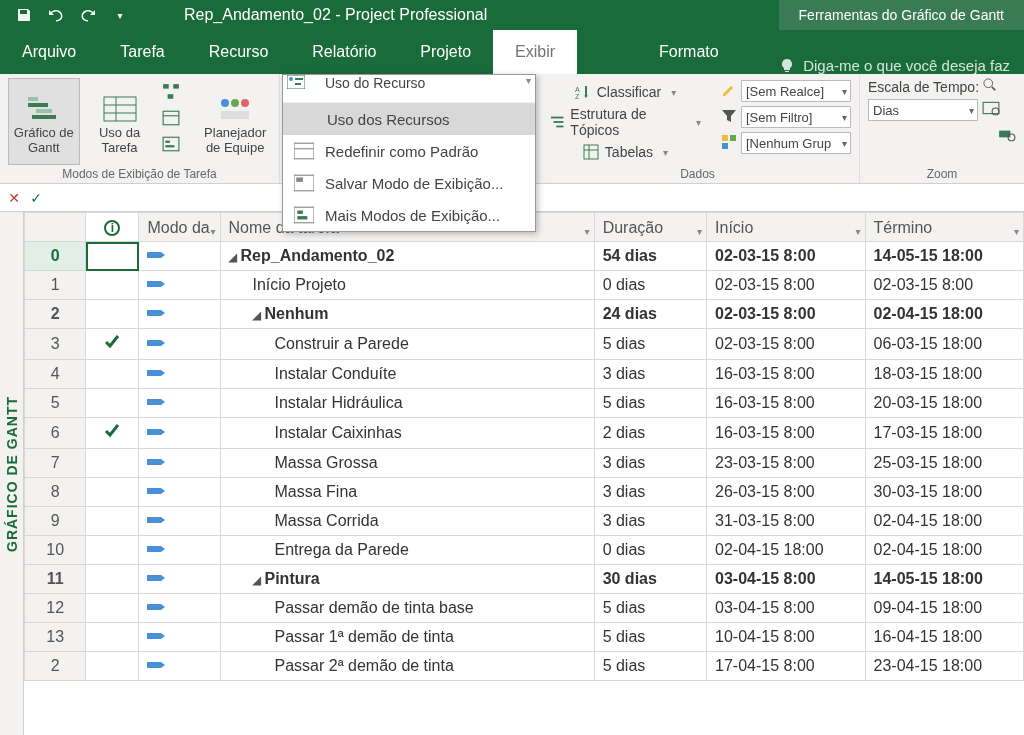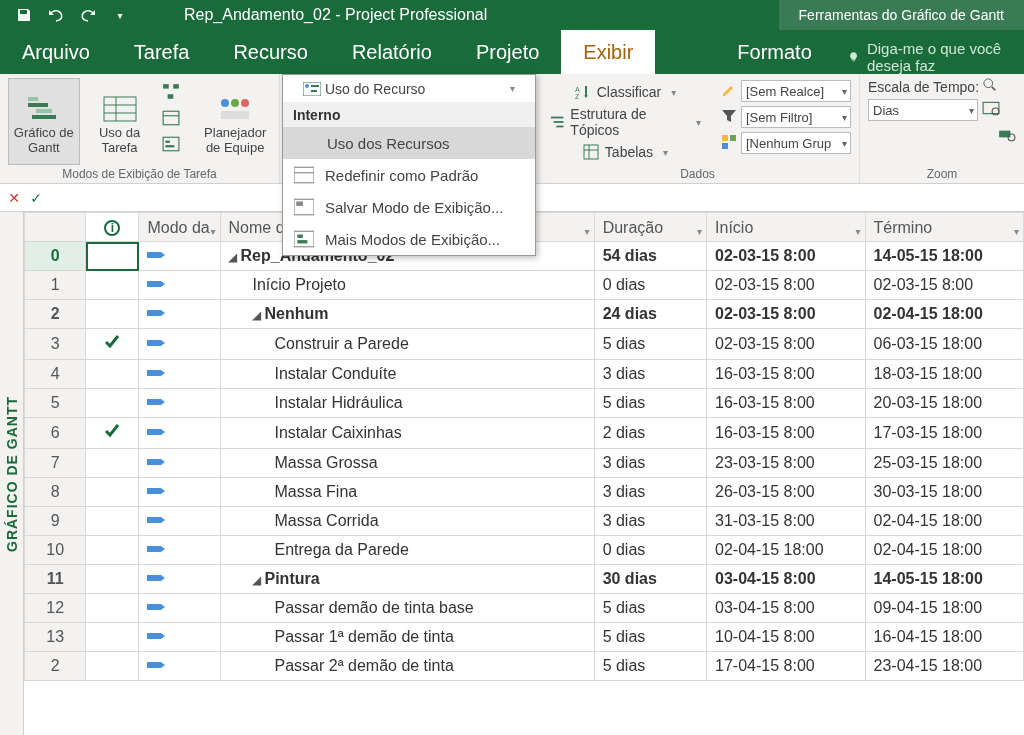--- a/index.html
+++ b/index.html
@@ -8,22 +8,22 @@
   
   .titlebar { background: #1a6b3a; height: 30px; display: flex; align-items: center; color: #fff; }
   .qat { display: flex; align-items: center; gap: 8px; padding: 0 12px; }
   .qat-item { width: 24px; height: 24px; display: flex; align-items: center; justify-content: center; opacity: 0.95; cursor: pointer; }
   .qat-item svg { fill: #fff; }
   .title-text { margin-left: 40px; font-size: 16px; color: #fff; }
   .contextual-tab { margin-left: auto; padding: 0 20px; height: 30px; line-height: 30px; background: #3a7a55; font-size: 14px; }
 
   
   .ribbon-tabs { background: #1a6b3a; height: 44px; display: flex; align-items: flex-end; }
-  .ribbon-tab { padding: 0 22px; height: 44px; line-height: 44px; color: #fff; font-size: 20px; cursor: pointer; }
-  .ribbon-tab.active { background: #fff; color: #a16207; }
+  .ribbon-tab { padding: 0 22px; height: 44px; line-height: 44px; color: #fff; font-size: 16px; cursor: pointer; }
+  .ribbon-tab.active { background: #fff; color: #737373; }
   .tellme { margin-left: auto; display: flex; align-items: center; gap: 8px; padding: 0 14px; color: #d4e6db; font-size: 15px; }
   .tellme svg { fill: #d4e6db; }
 
   
   .ribbon { background: #f3f2f1; border-bottom: 1px solid #d0d0d0; height: 110px; display: flex; position: relative; }
   .ribbon-group { border-right: 1px solid #e0e0e0; padding: 4px 8px 0 8px; display: flex; flex-direction: column; height: 100%; justify-content: flex-end; }
   .group-body { flex: 1; display: flex; gap: 4px; }
   .group-label { text-align: center; font-size: 12px; color: #666; padding: 2px 0; }
   .big-btn { display: flex; flex-direction: column; align-items: center; justify-content: center; width: 72px; cursor: pointer; padding-top: 4px; }
   .big-btn.active { background: #e0e0e0; border: 1px solid #bbb; }
@@ -31,21 +31,21 @@
   .big-btn span { font-size: 13px; text-align: center; line-height: 1.15; color: #444; }
   .small-btn-col { display: flex; flex-direction: column; gap: 2px; padding-top: 2px;}
   .small-btn { width: 24px; height: 24px; display: flex; align-items: center; justify-content: center; cursor: pointer; }
   .small-btn.with-label { width: auto; gap: 6px; padding: 0 6px; font-size: 14px; color: #444; }
   .combo { border: 1px solid #bbb; background: #fff; height: 22px; font-size: 13px; padding: 0 16px 0 4px; color: #444; display: flex; align-items: center; position: relative; }
   .combo::after { content: "▾"; position: absolute; right: 3px; font-size: 10px; color: #666; }
   .label-right { font-size: 14px; color: #444; display: flex; align-items: center; gap: 4px; }
 
   
   .dropdown-menu { position: absolute; top: 0; left: 282px; width: 254px; background: #fff; border: 1px solid #999; box-shadow: 2px 2px 6px rgba(0,0,0,0.25); z-index: 50; }
-  .dropdown-menu .dd-trigger { height: 28px; display: flex; align-items: center; gap: 4px; padding: 0 20px; font-size: 14px; color: #444; border-bottom: 1px solid #eee;}
+  .dropdown-menu .dd-trigger { height: 28px; display: flex; align-items: flex-start; gap: 20px; padding: 0 4px; font-size: 14px; color: #444; border-bottom: 1px solid #eee;}
   .dropdown-menu .dd-trigger svg { width:18px; height:14px;}
   .dd-section-header { background: #f0f0f0; font-weight: bold; font-size: 14px; padding: 4px 10px; color: #333; }
   .dd-item { height: 32px; display: flex; align-items: center; gap: 10px; padding: 0 10px; font-size: 15px; color: #444; cursor: pointer; }
   .dd-item.hover { background: #d8d8d8; }
   .dd-item .dd-ico { width: 22px; height: 22px; display: flex; align-items: center; justify-content: center; }
   .dd-item .dd-ico svg { width: 20px; height: 18px; }
   .dd-item.sub { padding-left: 44px; }
 
   
   .formula-bar { height: 28px; border-bottom: 1px solid #d0d0d0; display: flex; align-items: center; padding: 0 6px; gap: 6px; }
@@ -281,21 +281,20 @@
     <div class="dd-trigger">
       <svg viewBox="0 0 18 14">
           <rect x="0" y="0" width="18" height="14" fill="none" stroke="#3a7a55"></rect>
           <circle cx="4" cy="4" r="2" fill="#4a90d9"></circle>
           <rect x="8" y="3" width="8" height="2" fill="#3a7a55"></rect>
           <rect x="8" y="8" width="6" height="2" fill="#3a7a55"></rect>
         </svg>
       <span>Uso do Recurso</span>
       <span style="margin-left:auto;font-size:10px;color:#888">▾</span>
     </div>
-    <div class="dd-section-header">Interno</div>
     <div class="dd-item hover sub">
       <span>Uso dos Recursos</span>
     </div>
     <div class="dd-item">
       <span class="dd-ico">
           <svg viewBox="0 0 18 14">
             <rect x="0" y="0" width="18" height="14" fill="none" stroke="#888"></rect>
             <line x1="0" y1="5" x2="18" y2="5" stroke="#888"></line>
           </svg>
         </span>

